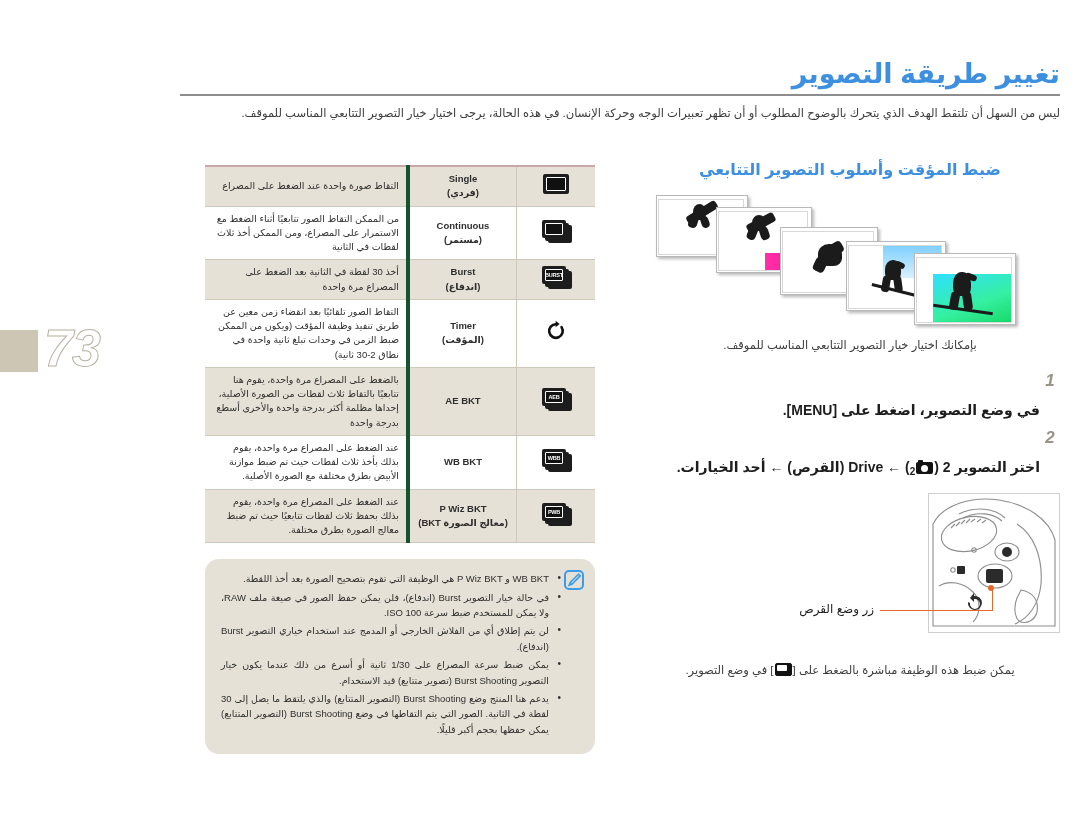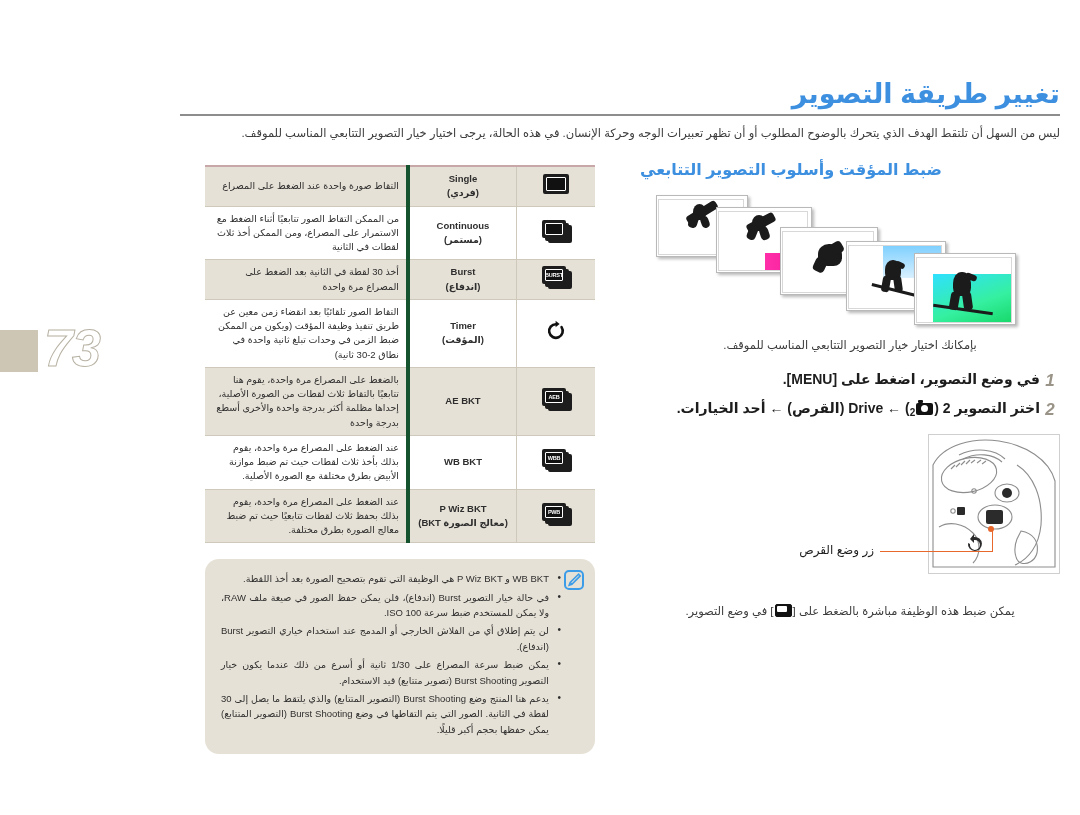--- a/index.html
+++ b/index.html
@@ -26,21 +26,20 @@
     -webkit-text-stroke:1px #b8b2a4;
     letter-spacing:-1px;
     line-height:1;
     user-select:none;
   }
 
   
   .header{
     position:absolute;right:20px;top:60px;width:880px;
     text-align:right;
-    margin-top:20px;
   }
   .doc-title{
     font-size:27px;font-weight:bold;color:#3d8fe0;
     margin:0 0 4px 0;line-height:1.1;
     letter-spacing:0px;
   }
   .title-rule{
     height:2px;background:#8d8d8d;width:100%;margin-top:2px;
   }
   .intro{
@@ -54,21 +53,21 @@
   .col-right{
     position:absolute;right:20px;top:160px;width:420px;
     text-align:right;direction:rtl;
   }
   .col-left{
     position:absolute;left:205px;top:165px;width:390px;
   }
 
   .sub-head{
     font-size:16px;font-weight:bold;color:#3d8fe0;
-    margin:0 0 12px 0;text-align:left;
+    margin:0 0 12px 0;text-align:center;
   }
 
   
   .burst-illo{
     position:relative;height:135px;margin:0 auto 10px auto;width:400px;
   }
   .frame{
     position:absolute;
     background:#ffffff;
     border:1px solid #b9b9b9;
@@ -108,20 +107,21 @@
     color:#9a9387;
     text-align:center;
     line-height:1.25;
     user-select:none;
   }
   .step-text{
     flex:1 1 auto;
     font-size:14px;line-height:1.35;
     font-weight:bold;color:#1d1d1d;
     text-align:right;
+    margin-top:31px;
   }
   .cam-ico{
     display:inline-block;vertical-align:-2px;
     width:17px;height:12px;background:#121212;
     border-radius:2px;position:relative;margin:0 1px;
   }
   .cam-ico::before{
     content:"";position:absolute;left:5px;top:2.5px;
     width:7px;height:7px;border-radius:50%;
     background:#fff;

